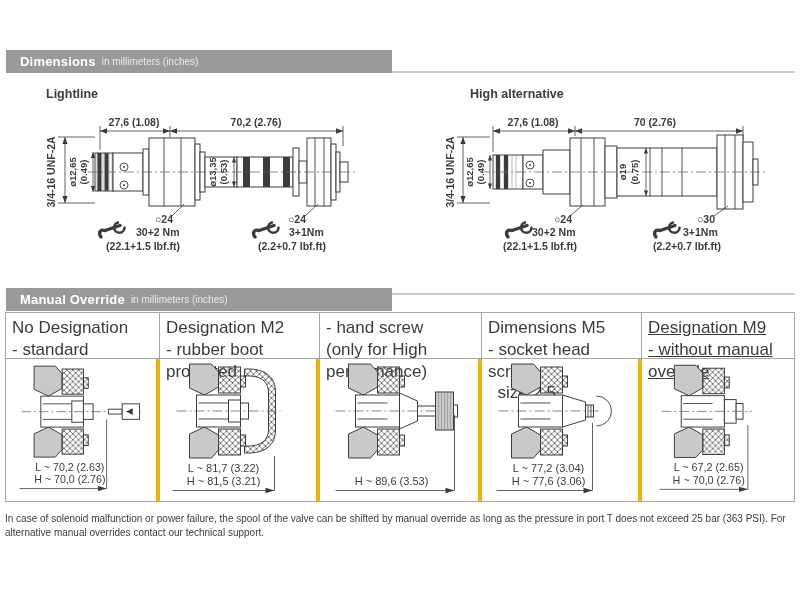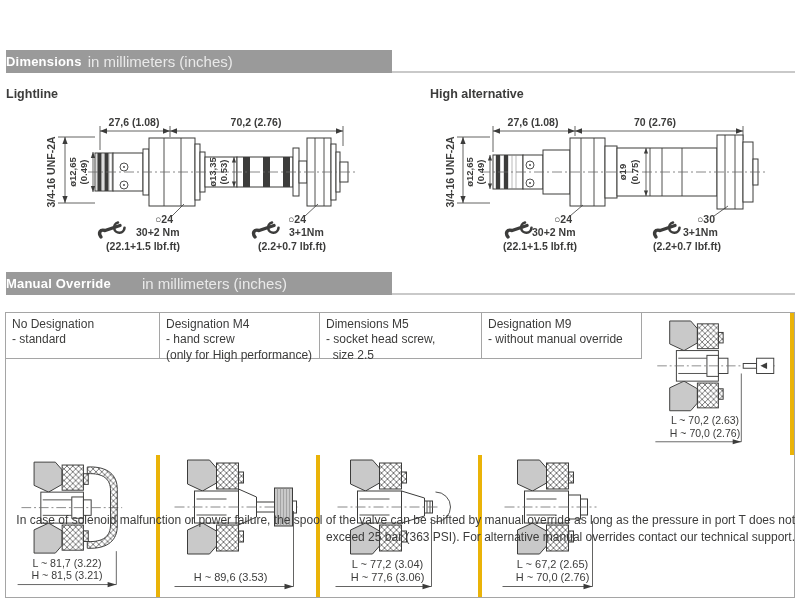--- a/index.html
+++ b/index.html
@@ -2,26 +2,26 @@
 <html><head>
 <meta charset="utf-8">
 <style>
   html,body{margin:0;padding:0;}
   body{
     width:800px;height:600px;position:relative;background:#fff;
     font-family:"Liberation Sans",sans-serif;color:#3c3c3b;overflow:hidden;
   }
   .bar{
     position:absolute;left:6px;width:386px;height:23px;background:#9a9a9a;
-    color:#fff;display:flex;align-items:center;padding-left:0;box-sizing:border-box;
+    color:#fff;display:flex;align-items:center;padding-left:14px;box-sizing:border-box;
   }
   .bar-title{font-weight:bold;font-size:13px;letter-spacing:.2px;}
-  .bar-sub{font-size:15px;margin-left:6px;color:#e9e9e9;}
+  .bar-sub{font-size:10px;margin-left:6px;color:#e9e9e9;}
   .bar-rule{position:absolute;left:392px;width:403px;height:2px;background:#c9c9c9;}
-  .sub-head{position:absolute;font-size:12.5px;font-weight:bold;color:#3c3c3b;}
+  .sub-head{position:absolute;font-size:12.5px;font-weight:bold;color:#3c3c3b;margin-left:40px;}
   .drawing{position:absolute;}
   svg text{font-family:"Liberation Sans",sans-serif;fill:#3c3c3b;}
   .dtx{font-size:10.5px;font-weight:bold;}
   .dtx-s{font-size:9.5px;font-weight:bold;}
   .ctx{font-size:11px;}
   .ol{fill:#fff;stroke:#3c3c3b;stroke-width:1;}
   .olg{fill:#c9c9c9;stroke:#3c3c3b;stroke-width:1;}
   .ln{stroke:#3c3c3b;stroke-width:0.9;fill:none;}
   .ln2{stroke:#3c3c3b;stroke-width:0.8;fill:none;}
   .thin{stroke:#8a8a8a;stroke-width:0.6;}
@@ -30,29 +30,29 @@
   .band{fill:#3c3c3b;stroke:none;}
   .wr{stroke:#3c3c3b;fill:none;stroke-linecap:round;}
   .hatchfill{stroke:#3c3c3b;stroke-width:1;}
   .mo-table{
     position:absolute;left:5px;top:312px;width:790px;box-sizing:border-box;
     border:1px solid #a5a5a5;display:grid;
     grid-template-columns:154px 160px 162px 160px 152px;
   }
   .mo-head{
     border-right:1px solid #a5a5a5;border-bottom:1px solid #a5a5a5;
-    padding:4px 6px;font-size:12px;line-height:1.28;height:46px;box-sizing:border-box;
+    padding:4px 6px;font-size:17px;line-height:1.28;height:46px;box-sizing:border-box;
   }
   .mo-head:nth-child(5){border-right:none;text-decoration:underline;}
   .mo-sub{white-space:pre-line;}
   .mo-cell{border-right:4px solid #eab308;height:142px;box-sizing:border-box;position:relative;}
   .mo-cell:last-child{border-right:none;}
   .note{
     position:absolute;left:5px;top:512px;width:790px;
-    font-size:12px;line-height:1.4;color:#3c3c3b;text-align:right;
+    font-size:10px;line-height:1.4;color:#3c3c3b;
   }
 </style>
 </head>
 <body>
 
 <div class="bar" style="top:50px;">
   <span class="bar-title">Dimensions</span>
   <span class="bar-sub">in millimeters (inches)</span>
 </div>
 <div class="bar-rule" style="top:71px;"></div>
@@ -232,33 +232,36 @@
   <text class="dtx" x="112" y="132">30+2 Nm</text>
   <text class="dtx" x="120" y="146" text-anchor="middle">(22.1+1.5 lbf.ft)</text>
   <g transform="translate(233,118)">
     <path class="wr" d="M3,15 C0,11 2,7 7,8.5 L22,3.5" stroke-width="3.4"></path>
     <path class="wr" d="M20,0.5 a5.2,5.2 0 1 0 6.5,5.2" stroke-width="2.6"></path>
   </g>
   <text class="dtx" x="263" y="132">3+1Nm</text>
   <text class="dtx" x="267" y="146" text-anchor="middle">(2.2+0.7 lbf.ft)</text>
 </svg>
 
-<div class="bar" style="top:272px;gap:25px;">
+<div class="bar" style="top:288px;">
   <span class="bar-title">Manual Override</span>
   <span class="bar-sub">in millimeters (inches)</span>
 </div>
 <div class="bar-rule" style="top:293px;"></div>
 
 <div class="mo-table">
   <div class="mo-head">
     <div>No Designation</div>
     <div class="mo-sub">- standard</div>
   </div>
   <div class="mo-head">
-    <div>Designation M4</div>
+    <div>Designation M2</div>
+    <div class="mo-sub">- rubber boot protected</div>
+  </div>
+  <div class="mo-head">
     <div class="mo-sub">- hand screw
 (only for High performance)</div>
   </div>
   <div class="mo-head">
     <div>Dimensions M5</div>
     <div class="mo-sub">- socket head screw,
 &nbsp;&nbsp;size 2.5</div>
   </div>
   <div class="mo-head">
     <div>Designation M9</div>

